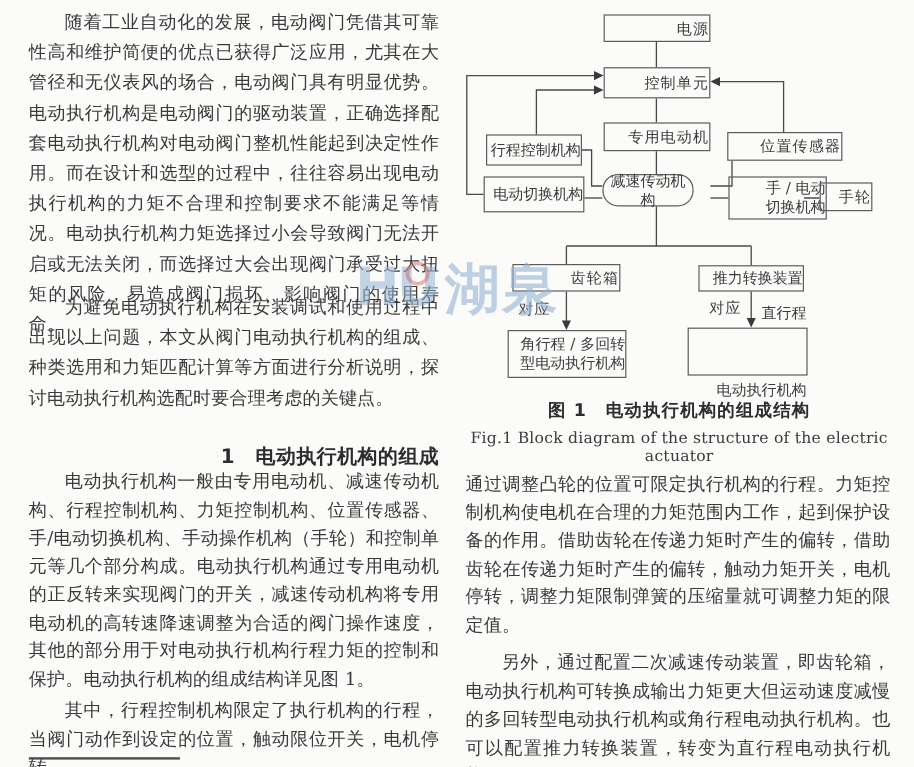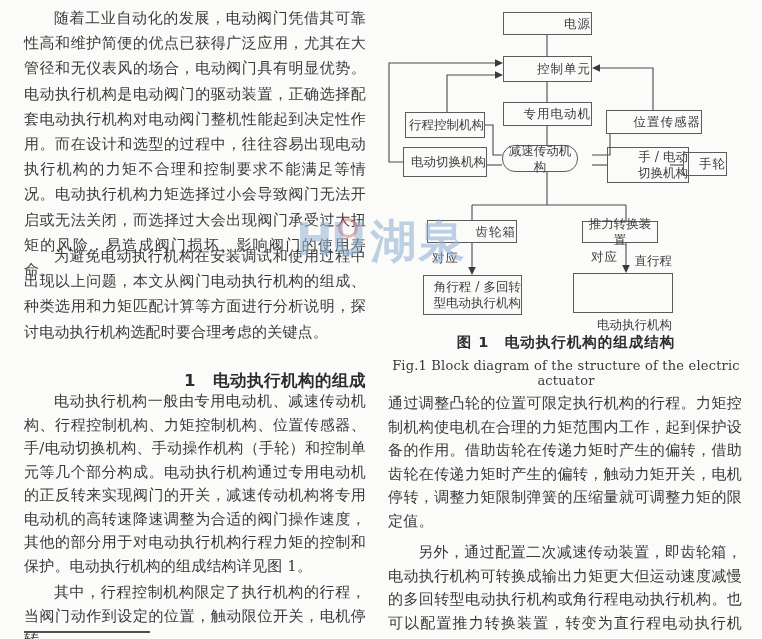--- a/index.html
+++ b/index.html
@@ -144,21 +144,21 @@
   <div class="fnode" style="left:222px;top:147px;width:82px;height:36px;letter-spacing:0;">
     <span>手 / 电动</span>
     <span>切换机构</span>
   </div>
   <div class="fnode" style="left:298px;top:152px;width:44px;height:24px;">
     <span>手轮</span>
   </div>
   <div class="fnode" style="left:42px;top:220px;width:90px;height:23px;">
     <span>齿轮箱</span>
   </div>
-  <div class="fnode" style="left:197px;top:221px;width:76px;height:22px;letter-spacing:0;">
+  <div class="fnode" style="left:197px;top:221px;width:88px;height:22px;letter-spacing:0;">
     <span>推力转换装置</span>
   </div>
   <div class="fnode" style="left:38px;top:275px;width:99px;height:40px;letter-spacing:0;">
     <span>角行程 / 多回转</span>
     <span>型电动执行机构</span>
   </div>
   <div class="fnode" style="left:188px;top:273px;width:100px;height:40px;letter-spacing:0;gap:48px;">
     <span>直行程</span>
     <span>电动执行机构</span>
   </div>

